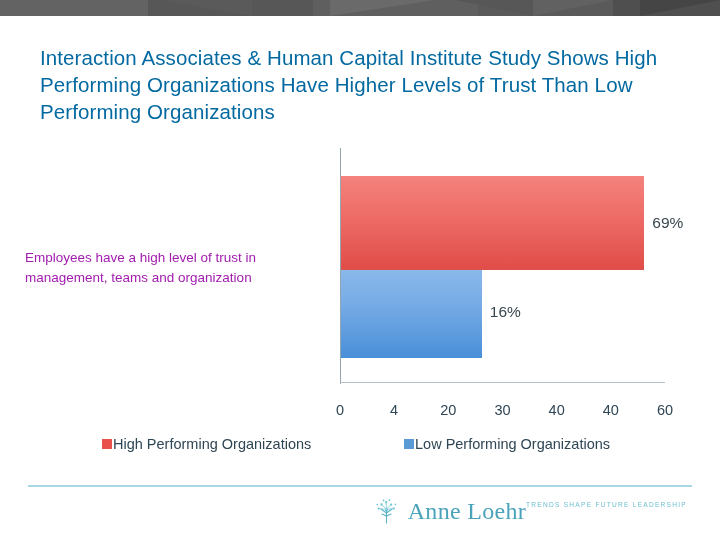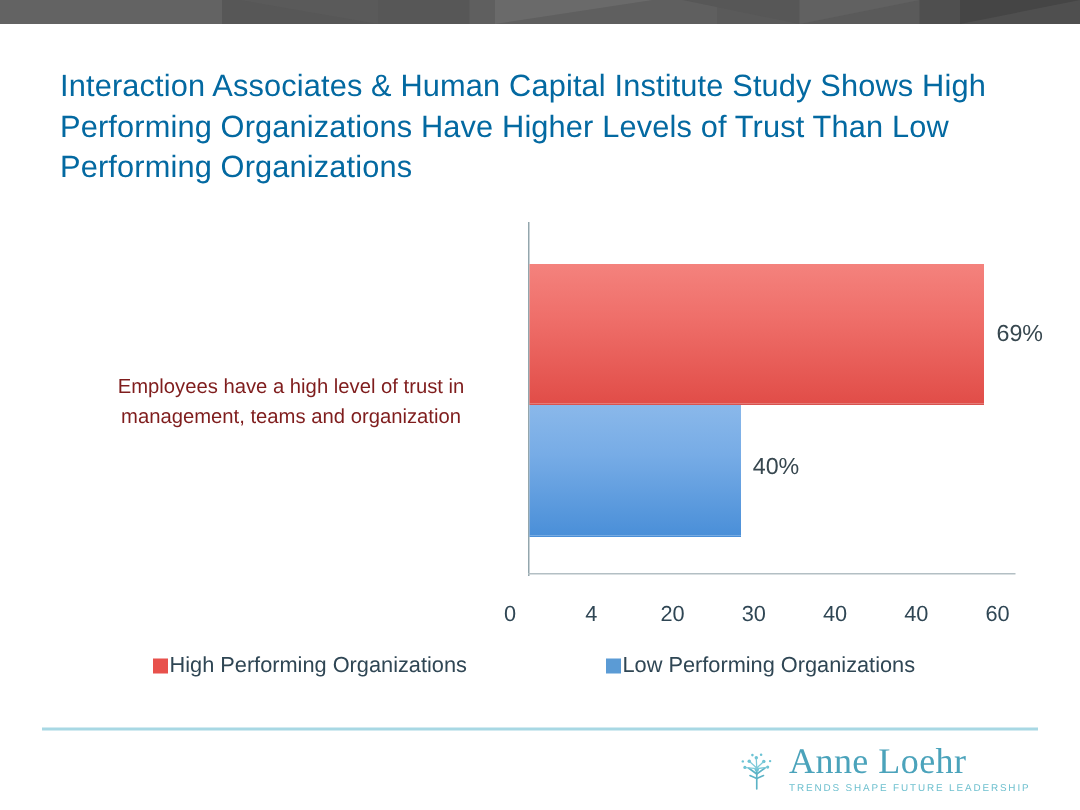--- a/index.html
+++ b/index.html
@@ -57,21 +57,21 @@
     position: absolute;
     left: 0;
     top: 140px;
     width: 720px;
     height: 300px;
   }
 
   
   .plot {
     position: absolute;
-    left: 352px;
+    left: 340px;
     top: 8px;
     width: 325px;
     height: 235px;
     padding-left: 20px;
   }
   .axis-y {
     position: absolute;
     left: 0; top: 0;
     width: 1px; height: 236px;
     background: #93a6ad;
@@ -122,27 +122,26 @@
     top: 0;
     font-size: 14.5px;
     color: #2f4654;
     transform: translateX(-50%);
     white-space: nowrap;
   }
 
   
   .cat-label {
     position: absolute;
-    left: 40px;
+    left: 25px;
     top: 108px;
     width: 308px;
-    text-align: center;
     font-size: 13.5px;
     line-height: 20px;
-    color: #7f1d1d;
+    color: #a21caf;
   }
 
   
   .legend {
     position: absolute;
     left: 0;
     top: 436px;
     width: 720px;
     height: 22px;
   }
@@ -177,21 +176,21 @@
 
   .logo {
     position: absolute;
     right: 33px;
     top: 496px;
     display: flex;
     align-items: center;
     gap: 6px;
   }
   .logo-mark { width: 30px; height: 30px; flex: 0 0 auto; }
-  .logo-text { display: flex; flex-direction: column; }
+  .logo-text { display: flex; flex-direction: row; }
   .logo-name {
     font-family: "Liberation Serif", serif;
     font-size: 24px;
     line-height: 24px;
     color: #4ba3bb;
     letter-spacing: 0.3px;
   }
   .logo-tag {
     font-family: "Liberation Sans", sans-serif;
     font-size: 6.6px;
@@ -227,21 +226,21 @@
   </div>
 
   <div class="plot">
     <div class="axis-y"></div>
     <div class="axis-x"></div>
 
     <div class="bar bar-high" id="bar-high" style="width: 303.333px;"></div>
     <div class="bar bar-low" id="bar-low" style="width: 140.833px;"></div>
 
     <div class="bar-value val-high" id="val-high" style="left: 312.333px;">69%</div>
-    <div class="bar-value val-low" id="val-low" style="left: 149.833px;">40%</div>
+    <div class="bar-value val-low" id="val-low" style="left: 149.833px;">16%</div>
   </div>
 
   <div class="xticks" id="xticks">
       <div class="xtick" style="left: 0px;">0</div>
       <div class="xtick" style="left: 54.1667px;">4</div>
       <div class="xtick" style="left: 108.333px;">20</div>
       <div class="xtick" style="left: 162.5px;">30</div>
       <div class="xtick" style="left: 216.667px;">40</div>
       <div class="xtick" style="left: 270.833px;">40</div>
       <div class="xtick" style="left: 325px;">60</div>

